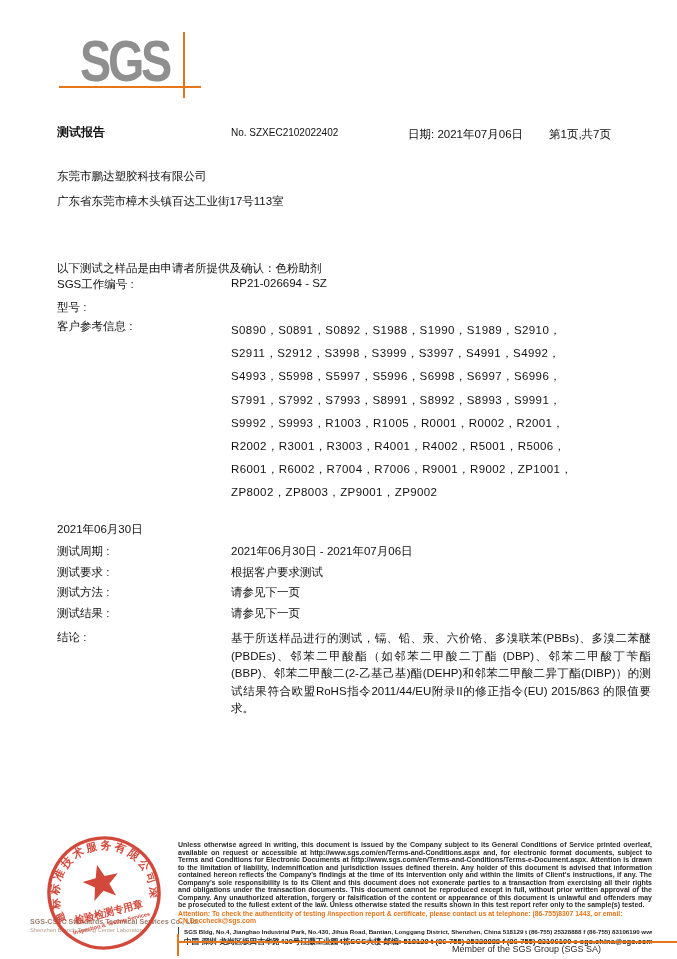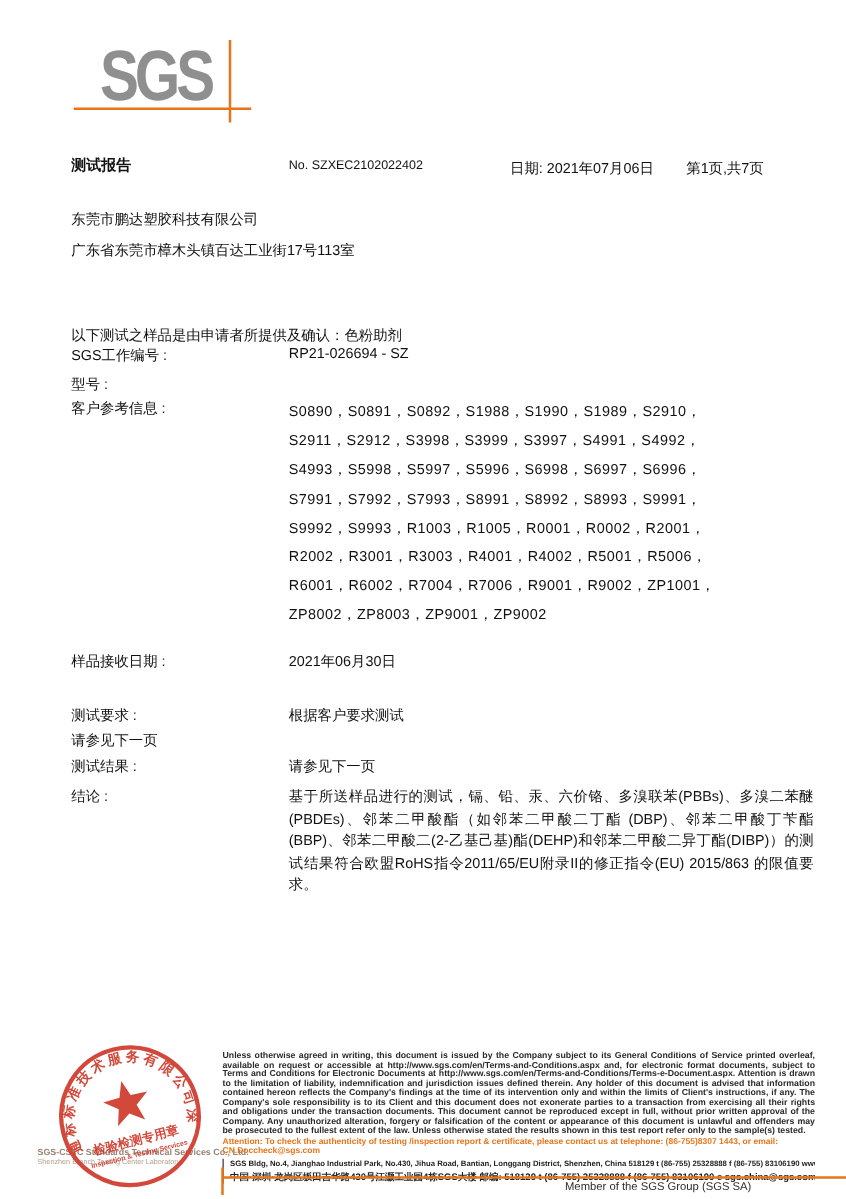--- a/index.html
+++ b/index.html
@@ -81,42 +81,46 @@
       <div>S4993，S5998，S5997，S5996，S6998，S6997，S6996，</div>
       <div>S7991，S7992，S7993，S8991，S8992，S8993，S9991，</div>
       <div>S9992，S9993，R1003，R1005，R0001，R0002，R2001，</div>
       <div>R2002，R3001，R3003，R4001，R4002，R5001，R5006，</div>
       <div>R6001，R6002，R7004，R7006，R9001，R9002，ZP1001，</div>
       <div>ZP8002，ZP8003，ZP9001，ZP9002</div>
     </div>
   </div>
 
   <div class="kv" style="top:522px">
-    <div class="kv-label">样品接收日期 :</div>
     <div class="kv-value">2021年06月30日</div>
   </div>
 
+  <div class="kv" style="top:544px">
+    <div class="kv-label">测试周期 :</div>
+    <div class="kv-value">2021年06月30日 - 2021年07月06日</div>
+  </div>
 
   <div class="kv" style="top:565px">
     <div class="kv-label">测试要求 :</div>
     <div class="kv-value">根据客户要求测试</div>
   </div>
 
   <div class="kv" style="top:585px">
+    <div class="kv-label">测试方法 :</div>
     <div class="kv-value">请参见下一页</div>
   </div>
 
   <div class="kv" style="top:606px">
     <div class="kv-label">测试结果 :</div>
     <div class="kv-value">请参见下一页</div>
   </div>
 
   <div class="kv" style="top:630px">
     <div class="kv-label">结论 :</div>
-    <div class="kv-value conclusion-value">基于所送样品进行的测试，镉、铅、汞、六价铬、多溴联苯(PBBs)、多溴二苯醚(PBDEs)、邻苯二甲酸酯（如邻苯二甲酸二丁酯 (DBP)、邻苯二甲酸丁苄酯(BBP)、邻苯二甲酸二(2-乙基己基)酯(DEHP)和邻苯二甲酸二异丁酯(DIBP)）的测试结果符合欧盟RoHS指令2011/65/EU附录II的修正指令(EU) 2015/863 的限值要求。</div>
+    <div class="kv-value conclusion-value">基于所送样品进行的测试，镉、铅、汞、六价铬、多溴联苯(PBBs)、多溴二苯醚(PBDEs)、邻苯二甲酸酯（如邻苯二甲酸二丁酯 (DBP)、邻苯二甲酸丁苄酯(BBP)、邻苯二甲酸二(2-乙基己基)酯(DEHP)和邻苯二甲酸二异丁酯(DIBP)）的测试结果符合欧盟RoHS指令2011/44/EU附录II的修正指令(EU) 2015/863 的限值要求。</div>
   </div>
 
   <div class="f-company">
     <div class="fc1">SGS-CSTC Standards Technical Services Co., Ltd.</div>
     <div class="fc2">Shenzhen Branch Testing Center Laboratory</div>
   </div>
 
   <svg class="stamp" viewBox="0 0 120 120">
     <g transform="rotate(-14 60 60)">
       <circle cx="60" cy="60" r="55" fill="none" stroke="#cf3a2b" stroke-width="3.4"></circle>

